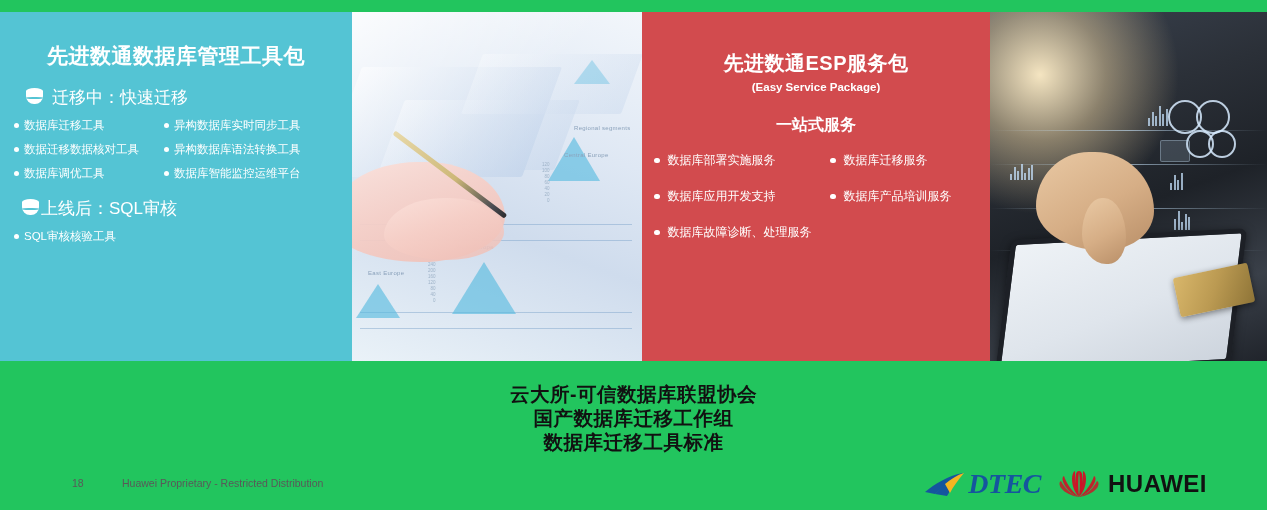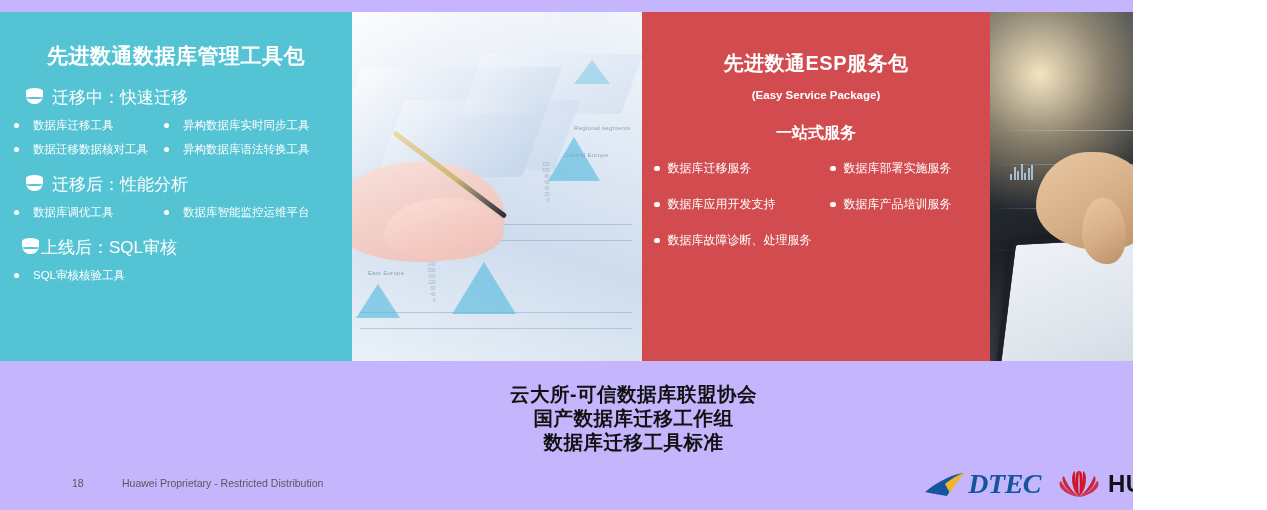--- a/index.html
+++ b/index.html
@@ -4,21 +4,21 @@
 <title>Slide 18</title>
 <style>
   html,body{margin:0;padding:0;}
   body{
     width:1267px;height:510px;
     background:#ffffff;
     font-family:"Liberation Sans","DejaVu Sans",sans-serif;
     overflow:hidden;
     position:relative;
   }
-  .slide{position:relative;width:1133px;height:510px;background:#c4b5fd;overflow:hidden;}
+  .slide{position:relative;width:1267px;height:510px;background:#22c55e;overflow:hidden;}
 
   
   .banner{position:absolute;left:0;top:12px;width:1267px;height:349px;overflow:hidden;}
 
   
   .photo{position:absolute;top:0;height:349px;overflow:hidden;}
 
   
   .photo-mid{left:352px;width:290px;
     background:
@@ -55,36 +55,36 @@
     background:linear-gradient(150deg,#e9c9a4 0%,#d6ae86 55%,#b98f68 100%);}
   .r-ccard{position:absolute;border-radius:3px;background:linear-gradient(120deg,#d9b76b 0%,#bb9a52 50%,#8e7437 100%);box-shadow:0 2px 6px rgba(0,0,0,.45);}
 
   
   .panel-teal{position:absolute;left:0;top:0;width:352px;height:349px;background:#54c4d4;}
   .panel-red{position:absolute;left:642px;top:0;width:348px;height:349px;background:#d24b4e;}
 
   .p-title{color:#ffffff;font-weight:bold;text-align:center;}
   .teal-title{font-size:21px;padding-top:30px;letter-spacing:.5px;}
   .red-title{font-size:20px;padding-top:38px;letter-spacing:.5px;}
-  .red-sub{color:#fff;font-weight:bold;font-size:11.5px;text-align:center;margin-top:12px;}
+  .red-sub{color:#fff;font-weight:bold;font-size:11.5px;text-align:center;margin-top:4px;}
   .red-mid{color:#fff;font-weight:bold;font-size:16px;text-align:center;margin-top:22px;}
 
   
   .sec{display:flex;align-items:center;gap:9px;color:#fff;font-size:17px;margin:16px 0 0 26px;}
   .sec.tight{gap:2px;margin-left:22px;}
   .db-ico{width:17px;height:20px;position:relative;flex:0 0 auto;}
   .db-ico span{position:absolute;left:0;width:17px;background:#fff;border-radius:50%;}
   .db-ico .top{top:0;height:6px;}
   .db-ico .body{top:3px;height:13px;border-radius:0 0 8px 8px;}
   .db-ico .band{top:9px;height:2.6px;background:#54c4d4;border-radius:50%;}
 
   
   .b-grid{display:grid;grid-template-columns:150px 175px;margin:9px 0 0 14px;row-gap:9px;}
   .b-grid.one{grid-template-columns:1fr;}
-  .bul{display:flex;align-items:center;gap:14px;color:#fff;font-size:11.5px;white-space:nowrap;}
+  .bul{display:flex;align-items:center;gap:5px;color:#fff;font-size:11.5px;white-space:nowrap;}
   .dot{width:5px;height:5px;border-radius:50%;background:#fff;flex:0 0 auto;}
 
   
   .r-grid{display:grid;grid-template-columns:176px 1fr;margin:16px 0 0 12px;row-gap:19px;}
   .r-bul{display:flex;align-items:center;gap:8px;color:#fff;font-size:12px;white-space:nowrap;}
   .r-dot{width:5.5px;height:5.5px;border-radius:50%;background:#fff;flex:0 0 auto;}
 
   
   .caption{position:absolute;left:0;top:382px;width:1267px;text-align:center;}
   .caption div{color:#111;font-weight:bold;font-size:19.5px;line-height:24px;letter-spacing:.5px;}
@@ -211,28 +211,20 @@
         <div class="bul">
             <span class="dot"></span>
             <span>数据迁移数据核对工具</span>
           </div>
         <div class="bul">
             <span class="dot"></span>
             <span>异构数据库语法转换工具</span>
           </div>
       </div>
 
-      <div class="sec">
-        <span class="db-ico">
-          <span class="top"></span>
-            <span class="body"></span>
-            <span class="band"></span>
-        </span>
-        <span>迁移后：性能分析</span>
-      </div>
       <div class="b-grid">
         <div class="bul">
             <span class="dot"></span>
             <span>数据库调优工具</span>
           </div>
         <div class="bul">
             <span class="dot"></span>
             <span>数据库智能监控运维平台</span>
           </div>
       </div>
@@ -254,25 +246,25 @@
     </div>
 
     <div class="panel-red">
       <div class="p-title red-title">先进数通ESP服务包</div>
       <div class="red-sub">(Easy Service Package)</div>
       <div class="red-mid">一站式服务</div>
 
       <div class="r-grid">
         <div class="r-bul">
             <span class="r-dot"></span>
+            <span>数据库部署实施服务</span>
+          </div>
+        <div class="r-bul">
+            <span class="r-dot"></span>
             <span>数据库迁移服务</span>
-          </div>
-        <div class="r-bul">
-            <span class="r-dot"></span>
-            <span>数据库部署实施服务</span>
           </div>
         <div class="r-bul">
             <span class="r-dot"></span>
             <span>数据库应用开发支持</span>
           </div>
         <div class="r-bul">
             <span class="r-dot"></span>
             <span>数据库产品培训服务</span>
           </div>
         <div class="r-bul">

